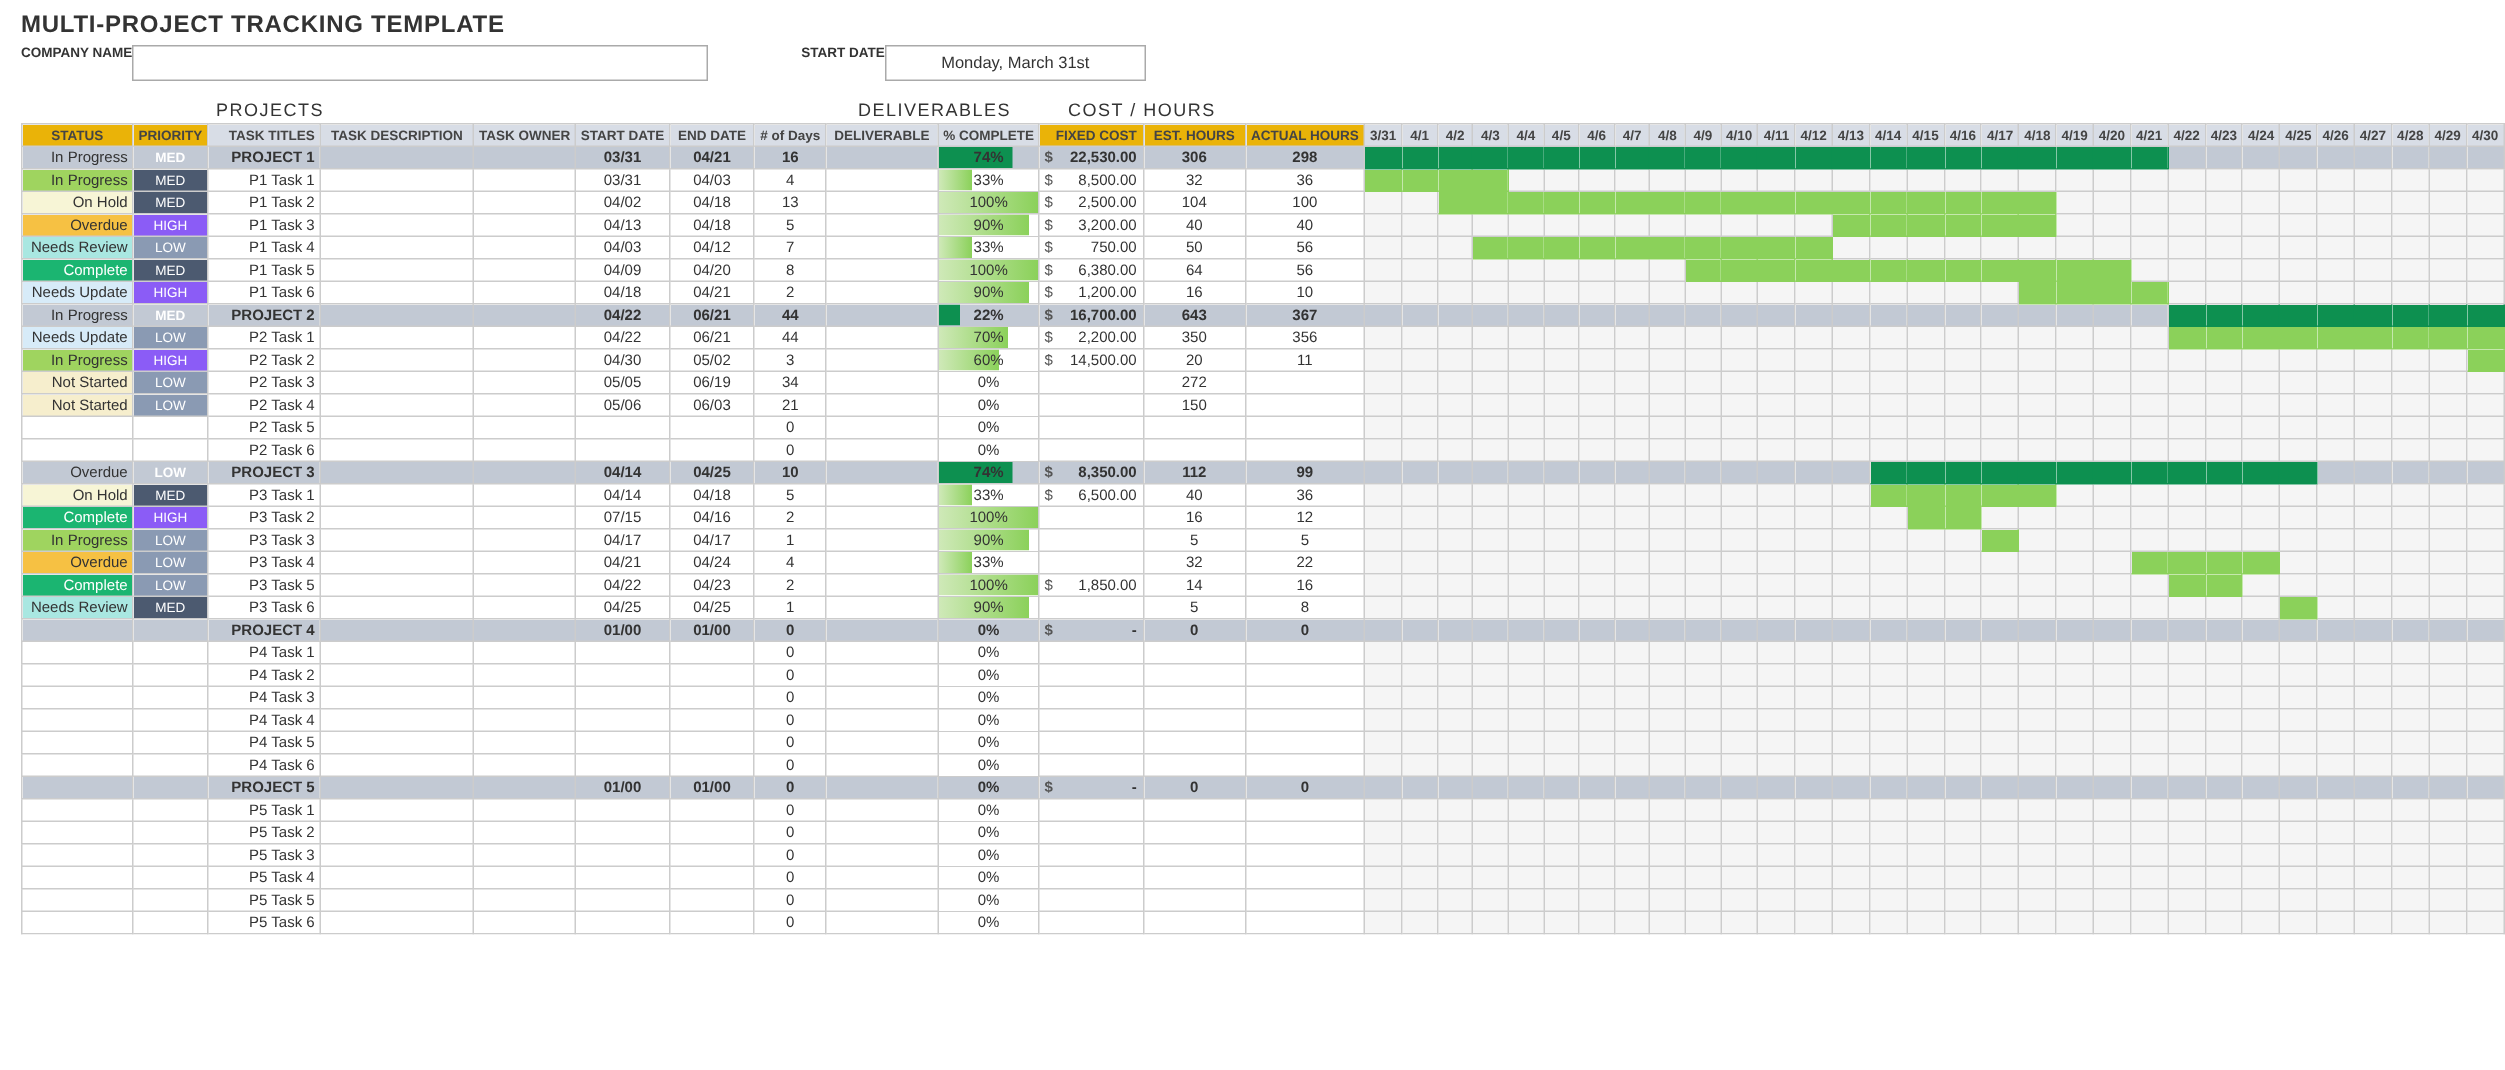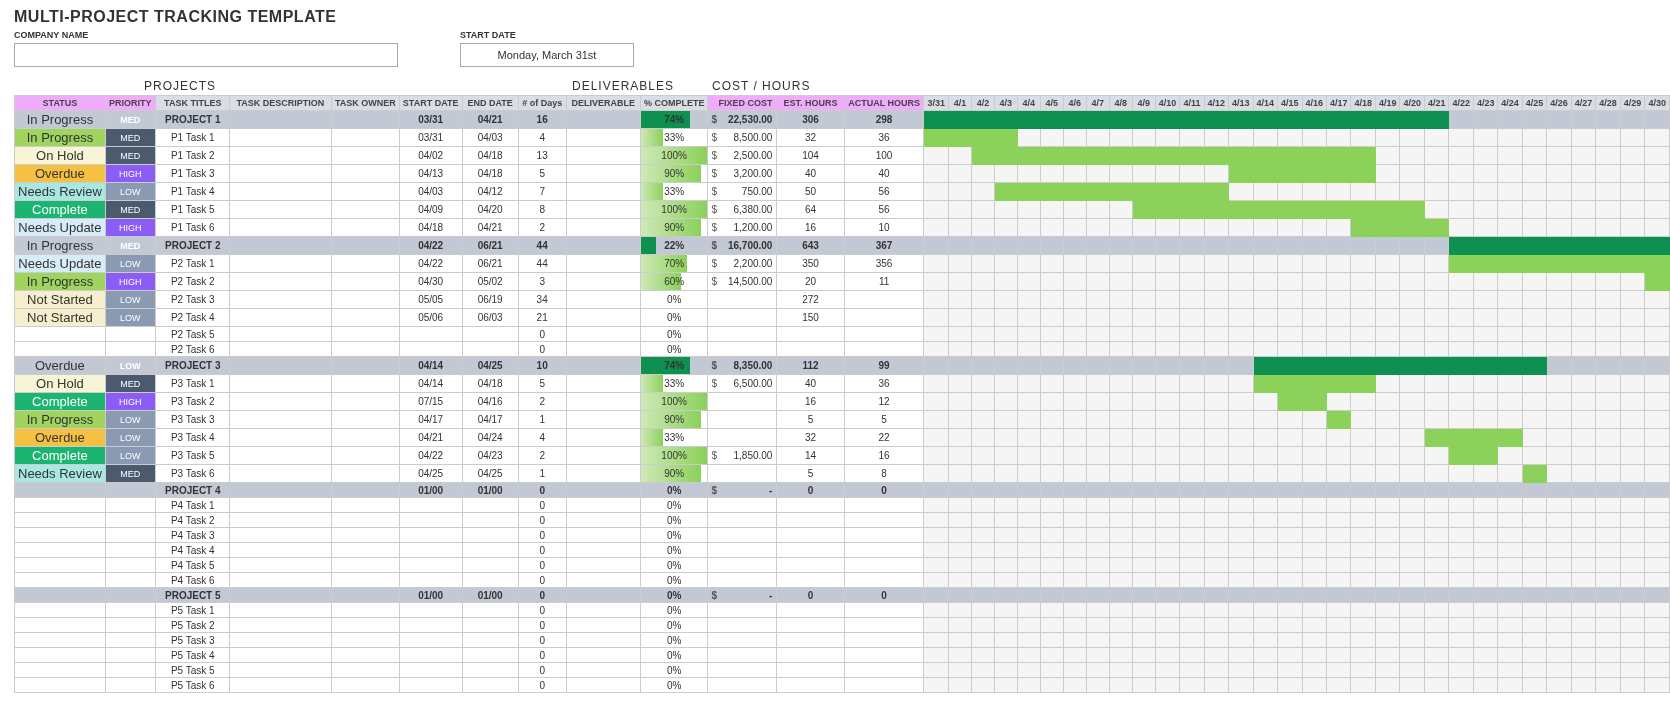--- a/index.html
+++ b/index.html
@@ -1,47 +1,47 @@
 <!DOCTYPE html>
 <html><head>
 <meta charset="utf-8">
 <style>
   * { box-sizing: border-box; margin: 0; padding: 0; }
   body { font-family: Arial, sans-serif; font-size: 10px; background: #fff; color: #333; }
   .page { width: 1670px; }
   .title { font-size: 16px; font-weight: bold; letter-spacing: 0.5px; padding: 8px 14px 4px; }
   .header-row { display: flex; align-items: flex-end; gap: 0; padding: 0 14px 6px; }
-  .header-col { display: flex; flex-direction: column; }
+  .header-col { display: flex; flex-direction: row; }
   .header-label { font-size: 9px; font-weight: bold; padding-bottom: 3px; }
   .company-box { width: 384px; height: 24px; border: 1px solid #aaa; }
   .date-box { width: 174px; height: 24px; border: 1px solid #aaa; display:flex; align-items:center; justify-content:center; font-size: 11px; background:#fff;}
   .section-labels { display:flex; padding-left:14px; font-size:12px; letter-spacing:1px; padding-top:6px; padding-bottom:2px;}
   .sl-projects { width:558px; text-align:left; padding-left:130px;}
   .sl-deliverables { width:140px; text-align:left;}
   .sl-cost { width:224px; text-align:left;}
   table { border-collapse: collapse; margin-left:14px; }
   th, td { border: 1px solid #ccc; padding: 1px 3px; font-size: 10px; height: 15px; white-space: nowrap; overflow:hidden; }
   th { background: #d8dde6; font-weight: bold; text-align: center; color:#444; font-size:9px; }
-  th.dark { background:#f0abfc; }
+  th.dark { background:#eab308; }
   .col-status   { width: 75px; }
   .col-priority { width: 50px; }
-  .col-title    { width: 78px; text-align:center; padding-left:4px;}
+  .col-title    { width: 78px; text-align:right; padding-left:4px;}
   .col-desc     { width: 105px; }
   .col-owner    { width: 68px; }
   .col-sdate    { width: 58px; text-align:center;}
   .col-edate    { width: 58px; text-align:center;}
   .col-days     { width: 48px; text-align:center;}
   .col-deliv    { width: 76px; margin-left: 43px; }
   .col-pct      { width: 58px; text-align:center;}
   .col-fixed    { width: 72px; text-align:right; padding-right:4px;}
   .col-esth     { width: 70px; text-align:center;margin-left:44px;}
   .col-acth     { width: 80px; text-align:center;}
   .col-day      { width: 27px; text-align:center; font-size:9px; padding:0;}
   .wkhdr { background:#f2f2f2; font-weight:normal; font-size:9px; text-align:left; padding-left:4px; border-left:1px solid #ccc;}
-  .status-cell { color:#333; font-size:13px; text-align:center; padding-left:3px;}
+  .status-cell { color:#333; font-size:10px; text-align:right; padding-left:3px;}
   .s-InProgress   { background:#9fd45f; }
   .s-OnHold       { background:#f7f5d6; }
   .s-Overdue      { background:#f6c143; }
   .s-NeedsReview  { background:#a9e7e1; }
   .s-Complete     { background:#1bb571; color:#fff;}
   .s-NeedsUpdate  { background:#d7ebf8; }
   .s-NotStarted   { background:#f6eecd; }
   .prio-cell { text-align:center; color:#fff; font-size:9px;}
   .p-HIGH { background:#8b5cf6;}
   .p-MED  { background:#4c5a70;}

